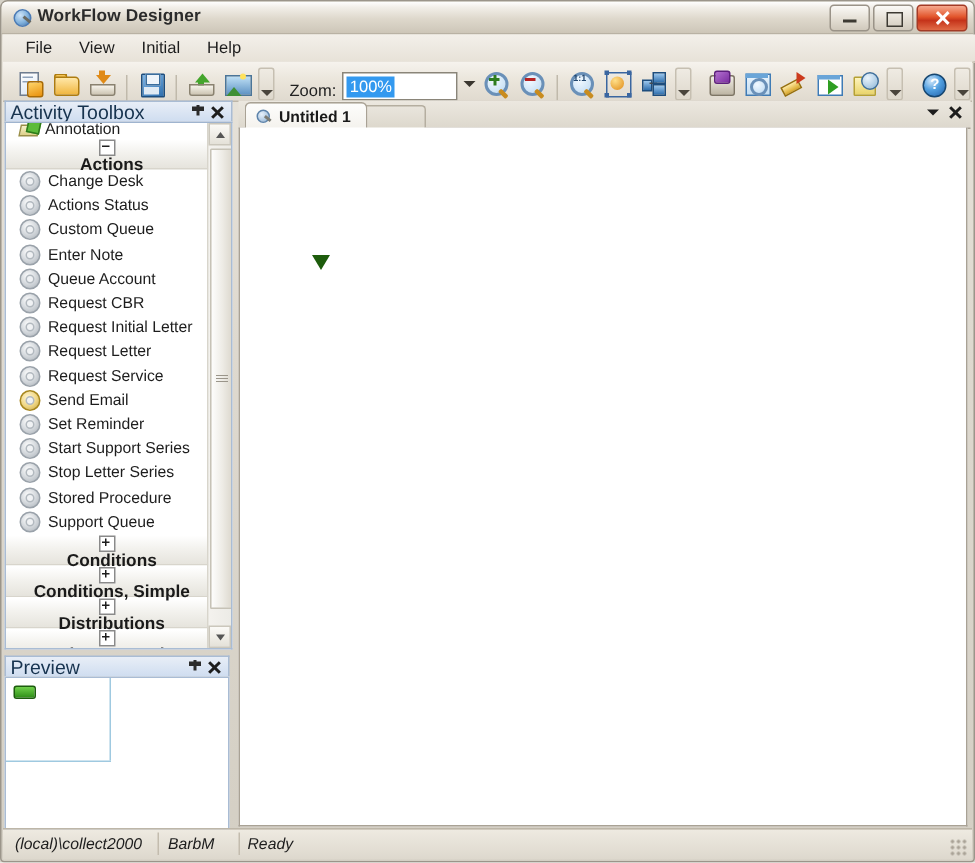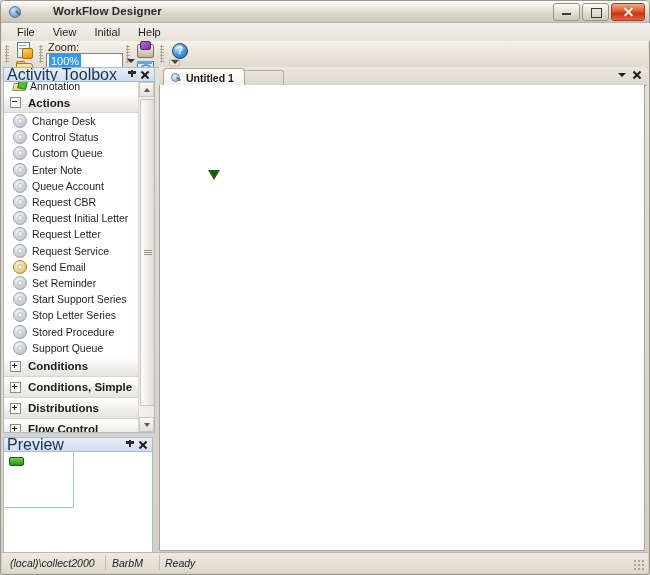--- a/index.html
+++ b/index.html
@@ -31,21 +31,21 @@
   .title-icon:before{
     content:"";position:absolute;left:2px;top:2px;width:10px;height:10px;
     border:1.5px solid #4a7ab5;border-radius:50%;
     background:radial-gradient(circle at 35% 32%,#cfe4f7 0%,#7fb0dc 55%,#3d6ea8 100%);
   }
   .title-icon:after{
     content:"";position:absolute;left:8px;top:8px;width:6px;height:2px;
     background:#6a6a62;transform:rotate(40deg);
   }
   .title-text{
-    font-size:11.5px;font-weight:bold;color:#2b2b2b;letter-spacing:.1px;margin-left:28px;
+    font-size:11.5px;font-weight:bold;color:#2b2b2b;letter-spacing:.1px;
   }
   .winbtns{position:absolute;right:4px;top:2px;display:flex;gap:2px;}
   .wb{
     width:25px;height:16px;border:1px solid #9a9388;border-radius:3px;
     background:linear-gradient(180deg,#fbfaf7 0%,#e6e1d7 50%,#d0c9bc 100%);
     position:relative;
   }
   .wb-close{
     width:32px;
     border:1px solid #a33b26;
@@ -73,21 +73,21 @@
     position:absolute;left:1px;top:40px;width:646px;height:26px;
     background:linear-gradient(180deg,#f6f3ee 0%,#ebe6dc 45%,#e0dacf 100%);
     border-bottom:1px solid #bdb6a8;
     display:flex;align-items:center;
   }
   .grip{
     width:4px;height:18px;margin:0 3px;
     background-image:radial-gradient(circle,#ada696 1px,transparent 1.2px);
     background-size:3px 3px;
   }
-  .tgroup{display:flex;align-items:flex-start;height:26px;flex-direction:column;}
+  .tgroup{display:flex;align-items:flex-end;height:26px;}
   .tbtn{
     width:22px;height:22px;margin:0 1px;border-radius:3px;
     display:flex;align-items:center;justify-content:center;position:relative;
   }
   .tsep{width:1px;height:17px;background:#c0b9ab;margin:0 4px;}
   .overflow{
     width:9px;height:20px;margin-left:2px;margin-right:2px;
     display:flex;flex-direction:column;align-items:center;justify-content:flex-end;
     background:linear-gradient(180deg,#efebe3,#ded8cc);
     border:1px solid #c6bfb1;border-radius:2px;
@@ -153,21 +153,21 @@
   .ic-clock{position:absolute;right:0px;top:1px;width:10px;height:10px;border-radius:50%;background:radial-gradient(circle at 35% 30%,#eaf4fc,#8fb8d8);border:1px solid #3f6f9c;}
   .ic-help{position:absolute;left:2px;top:2px;width:14px;height:14px;border-radius:50%;background:radial-gradient(circle at 35% 28%,#cfe6fa 0%,#52a0e0 45%,#1f5fa8 100%);border:1px solid #17466f;color:#fff;font-size:10px;font-weight:bold;text-align:center;line-height:13px;}
 
   
   .dock{position:absolute;left:2px;top:66px;width:152px;height:486px;}
   .panel-hd{
     height:13px;background:linear-gradient(180deg,#e8eef7 0%,#cfddf0 100%);
     border:1px solid #a9bcd4;border-bottom:none;
     display:flex;align-items:center;padding:0 3px;
   }
-  .panel-hd .ttl{font-size:16px;color:#17334f;flex:1;}
+  .panel-hd .ttl{font-size:13px;color:#17334f;flex:1;}
   .pin,.xc{width:12px;height:12px;position:relative;margin-left:1px;}
   .pin:before{content:"";position:absolute;left:5px;top:1px;width:2px;height:7px;background:#2b2b2b;}
   .pin:after{content:"";position:absolute;left:2px;top:2px;width:8px;height:3px;background:#2b2b2b;}
   .xc:before,.xc:after{content:"";position:absolute;left:1px;top:5px;width:10px;height:2px;background:#1d1d1d;}
   .xc:before{transform:rotate(45deg);} .xc:after{transform:rotate(-45deg);}
 
   .toolbox{
     height:350px;background:#fff;border:1px solid #a9bcd4;border-top:1px solid #9fb4cf;
     position:relative;overflow:hidden;
   }
@@ -197,21 +197,21 @@
     transform:skewX(-12deg);
   }
   .tb-item .note:after{
     content:"";position:absolute;left:5px;top:0px;width:7px;height:7px;
     background:#5cbb3a;border:1px solid #2f7a1b;transform:rotate(12deg);
   }
   .tb-cat{
     height:19px;display:flex;align-items:center;padding-left:6px;
     background:linear-gradient(180deg,#ffffff 0%,#f3f2ee 45%,#e6e4dd 100%);
     border-top:1px solid #ffffff;border-bottom:1px solid #d8d5cc;
-    font-size:11.5px;font-weight:bold;color:#1a1a1a;
+    font-size:11.5px;font-weight:bold;color:#1a1a1a;flex-direction:column;
   }
   .exp{
     width:9px;height:9px;border:1px solid #8a8a8a;background:#fff;margin-right:7px;
     position:relative;flex:none;
   }
   .exp:before{content:"";position:absolute;left:1px;top:3px;width:5px;height:1px;background:#1d1d1d;}
   .exp.plus:after{content:"";position:absolute;left:3px;top:1px;width:1px;height:5px;background:#1d1d1d;}
   .vscroll{
     position:absolute;right:0;top:0;width:15px;bottom:0;
     background:linear-gradient(90deg,#f4f2ee,#ecebe6);border-left:1px solid #d8d5cc;
@@ -525,21 +525,21 @@
           <span class="exp"></span>
           <span>Actions</span>
         </div>
 
         <div class="tb-item">
             <span class="gear"></span>
             <span>Change Desk</span>
           </div>
         <div class="tb-item">
             <span class="gear"></span>
-            <span>Control Status</span>
+            <span>Actions Status</span>
           </div>
         <div class="tb-item">
             <span class="gear"></span>
             <span>Custom Queue</span>
           </div>
         <div class="tb-item">
             <span class="gear"></span>
             <span>Enter Note</span>
           </div>
         <div class="tb-item">

